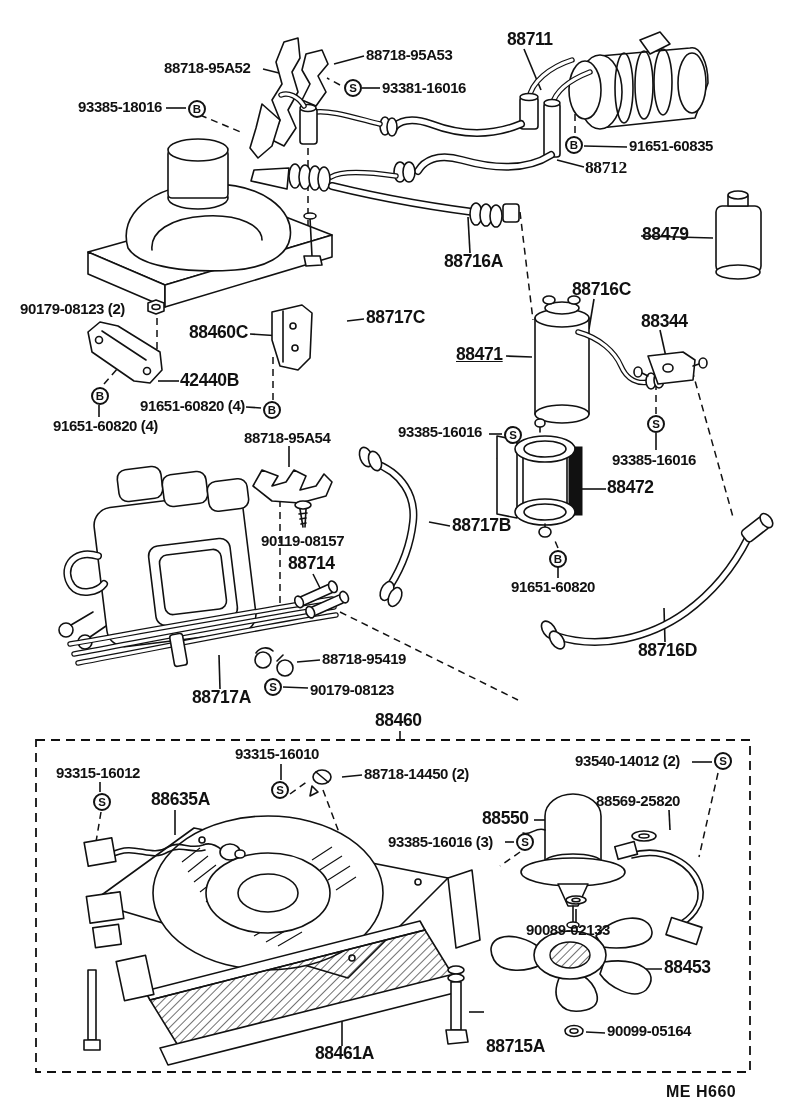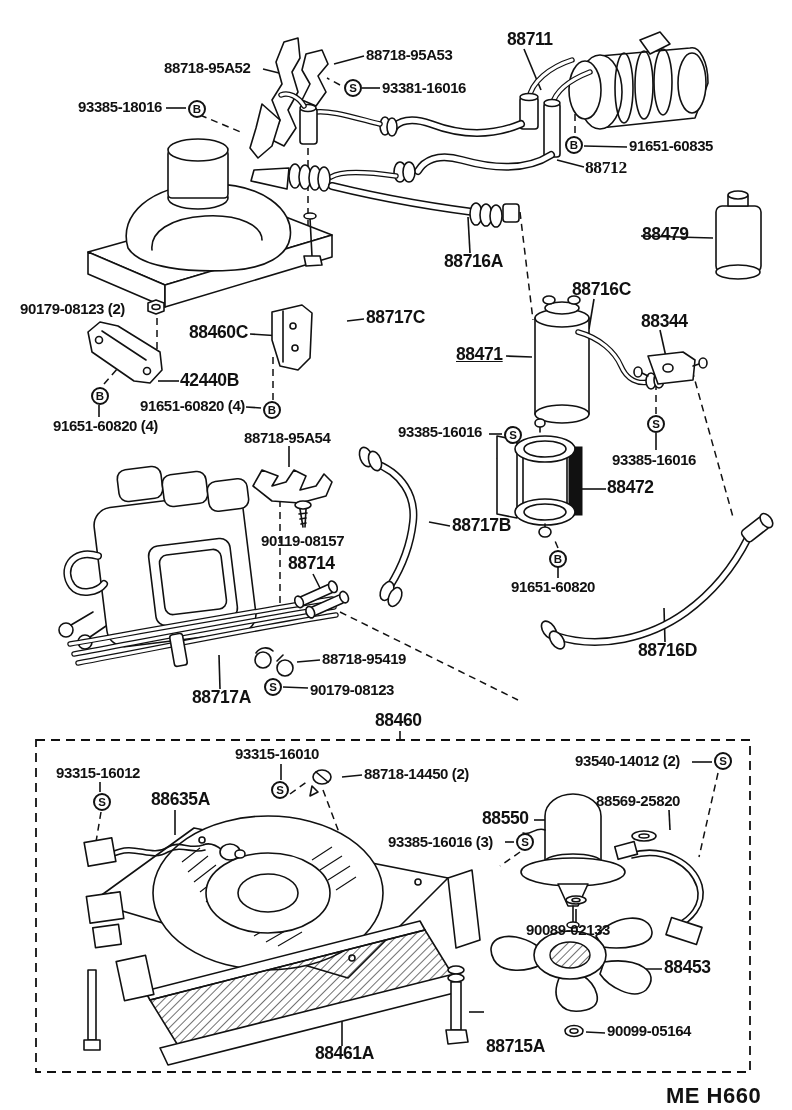--- a/index.html
+++ b/index.html
@@ -22,21 +22,21 @@
     letter-spacing:-0.4px;line-height:1;z-index:3;
   }
   .part-label.s{font-size:15px;}
   .part-label.l{font-size:17.5px;}
   .ring-marker{
     position:absolute;width:14px;height:14px;border:2.6px solid #111;border-radius:50%;
     background:#fff;color:#111;font-size:11.5px;font-weight:bold;display:flex;
     align-items:center;justify-content:center;z-index:3;
   }
   .footer-code{
-    position:absolute;color:#111;font-weight:bold;font-size:22px;letter-spacing:0.5px;z-index:3;
+    position:absolute;color:#111;font-weight:bold;font-size:16px;letter-spacing:0.5px;z-index:3;
   }
 </style>
 </head>
 <body>
 
 <div class="canvas">
 
 <svg class="art" width="792" height="1110" viewBox="0 0 792 1110">
   <defs>
     <pattern id="hatch" width="6" height="6" patternUnits="userSpaceOnUse" patternTransform="rotate(45)">

